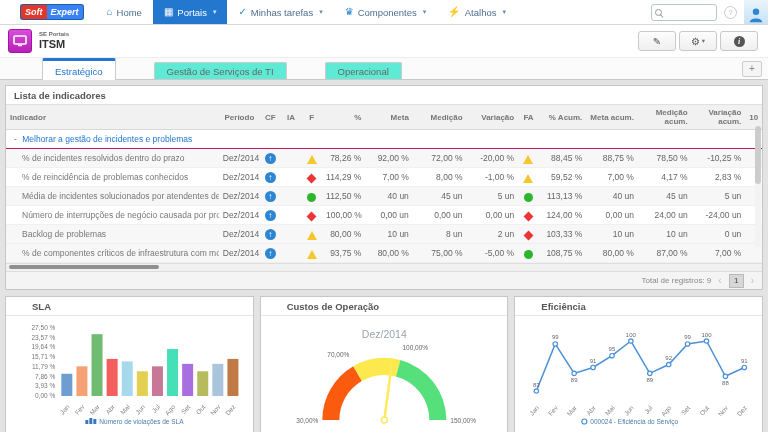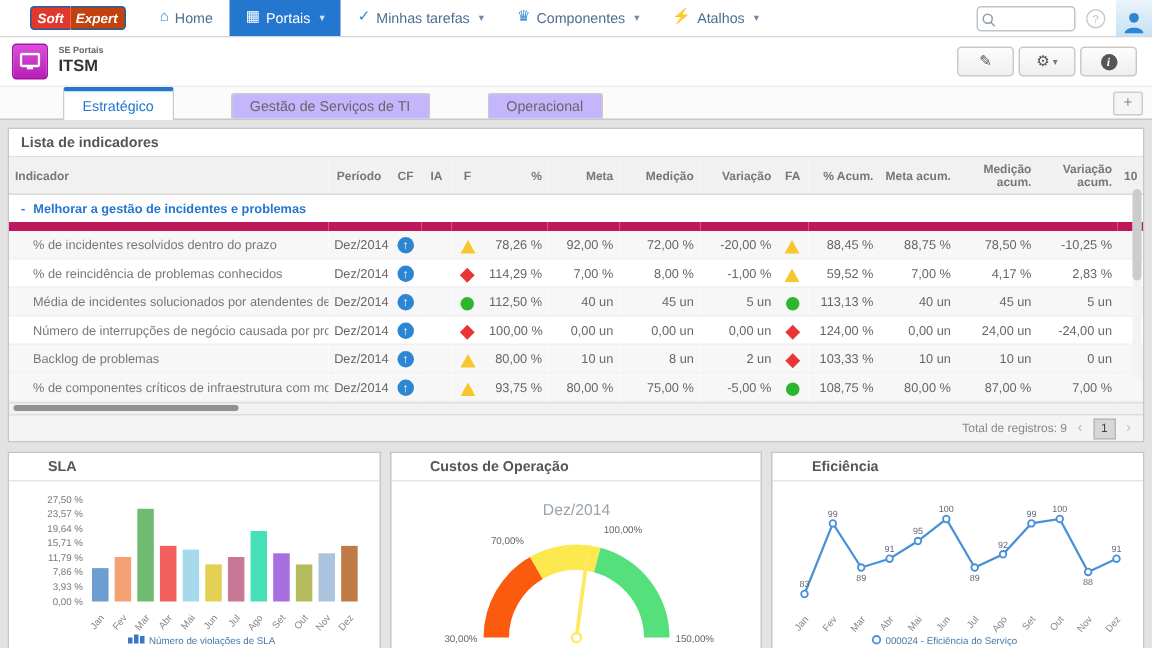--- a/index.html
+++ b/index.html
@@ -2,21 +2,21 @@
 <html><head>
 <meta charset="utf-8">
 <style>
   html,body{margin:0;padding:0;}
   body{width:768px;height:432px;background:#e3e3e3;font-family:"Liberation Sans",sans-serif;overflow:hidden;-webkit-font-smoothing:antialiased;}
 
   
   .topnav{height:24px;background:#fff;border-bottom:1px solid #d8d8d8;display:flex;align-items:stretch;padding-left:14px;}
   .brand{display:flex;align-items:center;margin:0 12px 0 6px;}
   .brand-soft{background:#e2372c;color:#fff;font-style:italic;font-weight:bold;font-size:9px;padding:2px 4px;border-radius:3px 0 0 3px;border:1px solid #1e5f9e;border-right:none;}
-  .brand-expert{background:#c2410c;color:#fff;font-style:italic;font-weight:bold;font-size:9px;padding:2px 4px;border-radius:0 3px 3px 0;border:1px solid #1e5f9e;border-left:none;}
+  .brand-expert{background:#3b82f6;color:#fff;font-style:italic;font-weight:bold;font-size:9px;padding:2px 4px;border-radius:0 3px 3px 0;border:1px solid #1e5f9e;border-left:none;}
   .nav-item{display:flex;align-items:center;gap:4px;padding:0 11px;font-size:9.5px;color:#4d6e91;cursor:pointer;}
   .nav-item .nicon{color:#2e86d3;font-size:10px;line-height:1;}
   .nav-item.active{background:#2377cf;color:#fff;}
   .nav-item.active .nicon{color:#fff;}
   .caret{font-size:7px;margin-left:2px;opacity:.8;}
   .topnav-right{margin-left:auto;display:flex;align-items:center;gap:7px;}
   .search-box{width:58px;height:15px;border:1px solid #b9c6d0;border-radius:3px;display:flex;align-items:center;padding:0 3px;background:#fff;}
   .mag{width:5px;height:5px;border:1.4px solid #999;border-radius:50%;position:relative;flex:none;}
   .mag::after{content:"";position:absolute;width:1.4px;height:3.5px;background:#999;left:4.6px;top:4.2px;transform:rotate(-45deg);}
   .search-input{border:none;outline:none;width:100%;font-size:8px;background:transparent;}
@@ -29,37 +29,37 @@
   .portal-titles{display:flex;flex-direction:column;justify-content:center;line-height:1.15;}
   .app-label{font-size:6px;color:#666;font-weight:bold;}
   .portal-title{font-size:11px;font-weight:bold;color:#333;}
   .portal-actions{margin-left:auto;display:flex;gap:3px;padding-right:2px;}
   .tool-btn{height:18px;min-width:24px;border:1px solid #c9c9c9;border-radius:3px;background:linear-gradient(#fdfdfd,#efefef);color:#555;font-size:10px;display:flex;align-items:center;justify-content:center;gap:2px;padding:0 6px;cursor:pointer;}
   .info-glyph{width:11px;height:11px;background:#555;color:#fff;border-radius:50%;font-size:8px;font-weight:bold;line-height:11px;text-align:center;font-style:italic;font-family:"Liberation Serif",serif;}
   .tool-caret{font-size:6.5px;color:#777;}
 
   
   .tabs-row{height:21px;background:#fbfbfb;border-bottom:1px solid #c9c9c9;display:flex;align-items:flex-end;padding-left:42px;position:relative;gap:36px;}
-  .tab{height:15px;padding:1px 12px 0;display:flex;align-items:center;font-size:9.5px;color:#666;background:#c4b5fd;border:1px solid #ccc;border-bottom:none;margin-right:2px;border-radius:2px 2px 0 0;cursor:pointer;}
+  .tab{height:15px;padding:1px 12px 0;display:flex;align-items:center;font-size:9.5px;color:#666;background:#5eead4;border:1px solid #ccc;border-bottom:none;margin-right:2px;border-radius:2px 2px 0 0;cursor:pointer;}
   .tab.active{background:#fff;color:#2377cf;border-top:3px solid #2377cf;height:18px;margin-bottom:-1px;}
   .add-tab-btn{position:absolute;right:6px;top:3px;width:18px;height:14px;border:1px solid #ccc;background:#f5f5f5;border-radius:2px;color:#888;font-size:10px;line-height:13px;text-align:center;cursor:pointer;}
 
   
   .content{padding:5px;}
   .panel{background:#ffffff;border:1px solid #c6c6c6;position:relative;}
   .panel-title{font-size:9.5px;font-weight:bold;color:#555;padding:4px 8px 3px;border-bottom:1px solid #e0e0e0;}
   table{width:100%;border-collapse:collapse;table-layout:fixed;font-size:8.5px;color:#666;}
   thead th{background:#f1f1f1;border-bottom:1px solid #d8d8d8;font-weight:bold;color:#777;font-size:8px;padding:3px 4px;line-height:1.15;vertical-align:middle;}
   tbody td{padding:2px 4px;height:14px;white-space:nowrap;overflow:hidden;vertical-align:middle;border-bottom:1px solid #f0f0f0;}
   .c-0{text-align:left;}
   thead .c-0{padding-left:4px;}
   tbody .data-row .c-0{padding-left:16px;color:#777;}
   .c-1,.c-2,.c-3,.c-4,.c-9,.c-14{text-align:center;}
   .c-5,.c-6,.c-7,.c-8,.c-10,.c-11,.c-12,.c-13{text-align:right;}
-  .group-row td{color:#2377cf;font-weight:bold;font-size:8.5px;padding-left:8px;border-bottom:6px solid #be185d;}
+  .group-row td{color:#2377cf;font-weight:normal;font-size:8.5px;padding-left:8px;border-bottom:1px solid #be185d;}
   .data-row.odd td{background:#f7f7f7;}
   .collapse-ic{display:inline-block;margin-right:3px;color:#2377cf;}
   .cf-badge{display:inline-block;width:11px;height:11px;border-radius:50%;background:#2e86d3;color:#fff;font-size:8px;line-height:11px;text-align:center;}
   .shape{display:inline-block;vertical-align:middle;}
   .shape.green-circle{width:9px;height:9px;border-radius:50%;background:#2db52d;}
   .shape.yellow-triangle{width:0;height:0;border-left:5px solid transparent;border-right:5px solid transparent;border-bottom:9px solid #f6c62e;}
   .shape.red-diamond{width:7px;height:7px;background:#e93535;transform:rotate(45deg);margin:1px 2px;}
   .v-scroll{position:absolute;right:1px;top:40px;bottom:42px;width:6px;background:#f3f3f3;}
   .v-thumb{width:100%;height:48%;background:#ccc;border-radius:3px;}
   .h-scroll{height:7px;background:#f1f1f1;border-top:1px solid #ddd;position:relative;}

